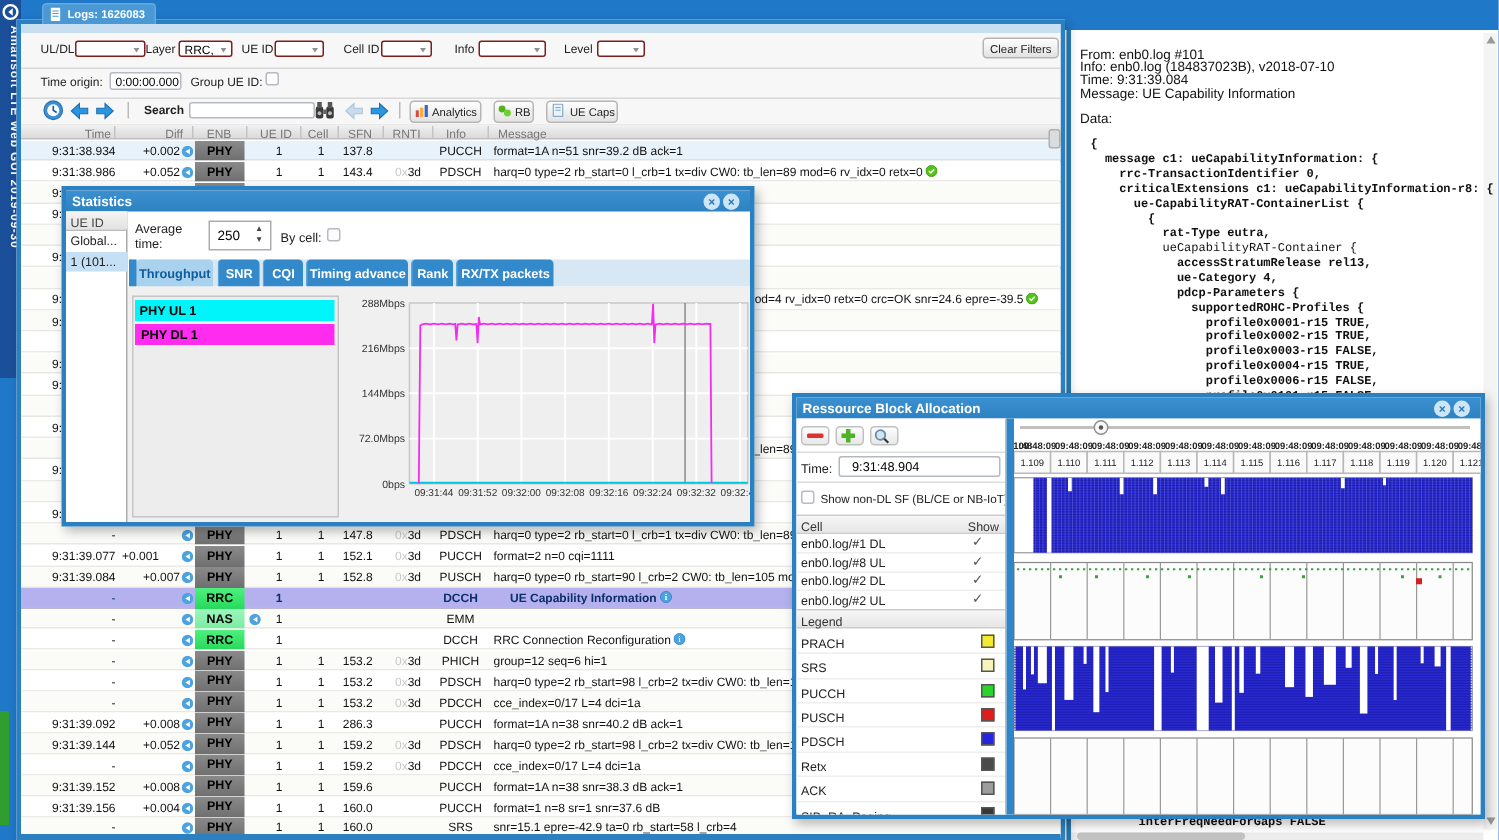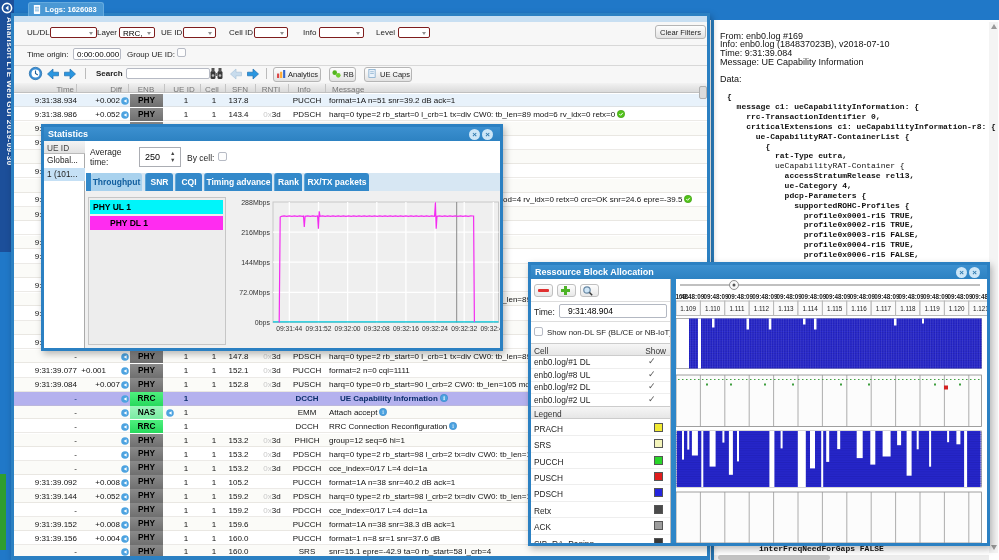--- a/index.html
+++ b/index.html
@@ -24,21 +24,21 @@
 <svg class="abs" style="left:1px;top:2px" width="12" height="12" viewBox="0 0 12 12">
     <circle cx="6" cy="6" r="4.6" fill="none" stroke="#fff" stroke-width="1.6"></circle>
     <path d="M7.5 3.5 L4.5 6 L7.5 8.5 Z" fill="#fff"></path>
   </svg>
 <div class="abs" style="left:1px;top:17px;width:13px;height:240px;color:#fff;font-size:8px;font-weight:bold;writing-mode:vertical-rl;letter-spacing:.5px;">Amarisoft LTE Web GUI 2019-09-30</div>
 <div class="abs" style="left:710px;top:20px;width:289px;height:540px;background:#fff;"></div>
 <div class="abs" style="left:711px;top:20px;width:3px;height:540px;background:#2b80c2;"></div>
 <div class="abs" style="left:989px;top:22px;width:9px;height:531px;background:#f4f4f4;"></div>
 <div class="abs" style="left:991px;top:24px;width:0;height:0;border-left:3px solid transparent;border-right:3px solid transparent;border-bottom:5px solid #999;"></div>
 <div class="abs" style="left:991px;top:545px;width:0;height:0;border-left:3px solid transparent;border-right:3px solid transparent;border-top:5px solid #999;"></div>
-<div class="abs" style="left:720px;top:30.5px;font-size:9px;color:#111;white-space:nowrap;">From: enb0.log #169</div>
+<div class="abs" style="left:720px;top:30.5px;font-size:9px;color:#111;white-space:nowrap;">From: enb0.log #101</div>
 <div class="abs" style="left:720px;top:39.2px;font-size:9px;color:#111;white-space:nowrap;">Info: enb0.log (184837023B), v2018-07-10</div>
 <div class="abs" style="left:720px;top:48.0px;font-size:9px;color:#111;white-space:nowrap;">Time: 9:31:39.084</div>
 <div class="abs" style="left:720px;top:56.7px;font-size:9px;color:#111;white-space:nowrap;">Message: UE Capability Information</div>
 <div class="abs" style="left:720px;top:74.0px;font-size:9px;color:#111;white-space:nowrap;">Data:</div>
 <div class="abs mono" style="left:727px;top:92.3px;font-size:8px;font-weight:bold;color:#111;white-space:nowrap;">{</div>
 <div class="abs mono" style="left:727px;top:102.1px;font-size:8px;font-weight:bold;color:#111;white-space:nowrap;">&nbsp;&nbsp;message&nbsp;c1:&nbsp;ueCapabilityInformation:&nbsp;{</div>
 <div class="abs mono" style="left:727px;top:112.0px;font-size:8px;font-weight:bold;color:#111;white-space:nowrap;">&nbsp;&nbsp;&nbsp;&nbsp;rrc-TransactionIdentifier&nbsp;0,</div>
 <div class="abs mono" style="left:727px;top:121.8px;font-size:8px;font-weight:bold;color:#111;white-space:nowrap;">&nbsp;&nbsp;&nbsp;&nbsp;criticalExtensions&nbsp;c1:&nbsp;ueCapabilityInformation-r8:&nbsp;{</div>
 <div class="abs mono" style="left:727px;top:131.7px;font-size:8px;font-weight:bold;color:#111;white-space:nowrap;">&nbsp;&nbsp;&nbsp;&nbsp;&nbsp;&nbsp;ue-CapabilityRAT-ContainerList&nbsp;{</div>
 <div class="abs mono" style="left:727px;top:141.5px;font-size:8px;font-weight:bold;color:#111;white-space:nowrap;">&nbsp;&nbsp;&nbsp;&nbsp;&nbsp;&nbsp;&nbsp;&nbsp;{</div>
@@ -485,24 +485,20 @@
       <circle cx="4" cy="4" r="3.8" fill="#4da3e0"></circle>
       <path d="M5.6 2.2 L2.6 4 L5.6 5.8 Z" fill="#fff"></path>
     </svg>
     <div class="abs" style="left:116px;top:0;width:33px;height:13.9px;background:linear-gradient(#9ef5bd,#7aeca2);font-size:8.3px;font-weight:bold;color:#000;text-align:center;line-height:13.9px;">NAS</div>
     <svg class="abs" style="left:152px;top:3.5px" width="8" height="8" viewBox="0 0 8 8">
       <circle cx="4" cy="4" r="3.8" fill="#4da3e0"></circle>
       <path d="M5.6 2.2 L2.6 4 L5.6 5.8 Z" fill="#fff"></path>
     </svg>
     <div class="cell" style="left:147px;top:2.5px;width:50px;text-align:center;color:#111;font-weight:normal;">1</div>
     <div class="cell" style="left:274px;top:2.5px;width:38px;text-align:center;color:#111;font-weight:normal;">EMM</div>
-    <div class="cell" style="left:315px;top:2.5px;width:378px;color:#111;font-weight:normal;">Attach accept<svg style="vertical-align:-1px;margin-left:2px" width="8" height="8" viewBox="0 0 8 8">
-        <circle cx="4" cy="4" r="3.7" fill="#4da3e0" stroke="#2a7ec0" stroke-width="0.5"></circle>
-        <text x="4" y="6.2" font-size="6" fill="#fff" text-anchor="middle" font-family="Liberation Serif">i</text>
-      </svg></div>
   </div>
 <div class="abs" style="left:14px;top:419.5px;width:693px;height:13.9px;background:#ffffff;overflow:hidden;box-shadow:inset 0 -1px 0 rgba(200,195,185,0.35);">
     <div class="cell" style="left:0px;top:2.5px;width:63px;text-align:right;color:#111;">-</div>
     <svg class="abs" style="left:107px;top:3.5px" width="8" height="8" viewBox="0 0 8 8">
       <circle cx="4" cy="4" r="3.8" fill="#4da3e0"></circle>
       <path d="M5.6 2.2 L2.6 4 L5.6 5.8 Z" fill="#fff"></path>
     </svg>
     <div class="abs" style="left:116px;top:0;width:33px;height:13.9px;background:linear-gradient(#4ef07e,#27d95c);font-size:8.3px;font-weight:bold;color:#000;text-align:center;line-height:13.9px;">RRC</div>
     <div class="cell" style="left:147px;top:2.5px;width:50px;text-align:center;color:#111;font-weight:normal;">1</div>
     <div class="cell" style="left:274px;top:2.5px;width:38px;text-align:center;color:#111;font-weight:normal;">DCCH</div>
@@ -556,21 +552,21 @@
 <div class="abs" style="left:14px;top:475.2px;width:693px;height:13.9px;background:#ffffff;overflow:hidden;box-shadow:inset 0 -1px 0 rgba(200,195,185,0.35);">
     <div class="cell" style="left:0px;top:2.5px;width:63px;text-align:right;color:#111;">9:31:39.092</div>
     <div class="cell" style="left:48px;top:2.5px;width:58px;text-align:right;">+0.008</div>
     <svg class="abs" style="left:107px;top:3.5px" width="8" height="8" viewBox="0 0 8 8">
       <circle cx="4" cy="4" r="3.8" fill="#4da3e0"></circle>
       <path d="M5.6 2.2 L2.6 4 L5.6 5.8 Z" fill="#fff"></path>
     </svg>
     <div class="abs" style="left:116px;top:0;width:33px;height:13.9px;background:linear-gradient(#8a8a8a,#6f6f6f);font-size:8.3px;font-weight:bold;color:#000;text-align:center;line-height:13.9px;">PHY</div>
     <div class="cell" style="left:147px;top:2.5px;width:50px;text-align:center;color:#111;font-weight:normal;">1</div>
     <div class="cell" style="left:190px;top:2.5px;width:20px;text-align:center;">1</div>
-    <div class="cell" style="left:208px;top:2.5px;width:33px;text-align:center;">105.2</div>
+    <div class="cell" style="left:208px;top:2.5px;width:33px;text-align:center;">286.3</div>
     <div class="cell" style="left:274px;top:2.5px;width:38px;text-align:center;color:#111;font-weight:normal;">PUCCH</div>
     <div class="cell" style="left:315px;top:2.5px;width:378px;color:#111;font-weight:normal;">format=1A n=38 snr=40.2 dB ack=1</div>
   </div>
 <div class="abs" style="left:14px;top:489.2px;width:693px;height:13.9px;background:#fbfbf8;overflow:hidden;box-shadow:inset 0 -1px 0 rgba(200,195,185,0.35);">
     <div class="cell" style="left:0px;top:2.5px;width:63px;text-align:right;color:#111;">9:31:39.144</div>
     <div class="cell" style="left:48px;top:2.5px;width:58px;text-align:right;">+0.052</div>
     <svg class="abs" style="left:107px;top:3.5px" width="8" height="8" viewBox="0 0 8 8">
       <circle cx="4" cy="4" r="3.8" fill="#4da3e0"></circle>
       <path d="M5.6 2.2 L2.6 4 L5.6 5.8 Z" fill="#fff"></path>
     </svg>
@@ -658,21 +654,21 @@
 <div style="position:absolute;left:59px;top:0;width:28px;height:18px;background:#3389ca;color:#fff;font-weight:bold;font-size:8.5px;text-align:center;line-height:18px;border-radius:3px 3px 0 0;border-left:1px solid #5ea6d8;">SNR</div>
 <div style="position:absolute;left:89px;top:0;width:27px;height:18px;background:#3389ca;color:#fff;font-weight:bold;font-size:8.5px;text-align:center;line-height:18px;border-radius:3px 3px 0 0;border-left:1px solid #5ea6d8;">CQI</div>
 <div style="position:absolute;left:118px;top:0;width:68px;height:18px;background:#3389ca;color:#fff;font-weight:bold;font-size:8.5px;text-align:center;line-height:18px;border-radius:3px 3px 0 0;border-left:1px solid #5ea6d8;">Timing advance</div>
 <div style="position:absolute;left:188px;top:0;width:28px;height:18px;background:#3389ca;color:#fff;font-weight:bold;font-size:8.5px;text-align:center;line-height:18px;border-radius:3px 3px 0 0;border-left:1px solid #5ea6d8;">Rank</div>
 <div style="position:absolute;left:218px;top:0;width:65px;height:18px;background:#3389ca;color:#fff;font-weight:bold;font-size:8.5px;text-align:center;line-height:18px;border-radius:3px 3px 0 0;border-left:1px solid #5ea6d8;">RX/TX packets</div>
 <div style="position:absolute;left:0;top:0;width:5px;height:18px;background:#3389ca;"></div>
 </div>
 <div style="position:absolute;left:0px;top:64px;width:456px;height:157px;background:#f0f0f0;">
 <div style="position:absolute;left:44px;top:6px;width:138px;height:148px;border:1px solid #c6c6c6;background:#ededed;">
 <div style="position:absolute;left:1px;top:2px;width:133px;height:14px;background:#00f5fa;font-size:8.5px;font-weight:bold;color:#000;line-height:14px;padding-left:3px;">PHY UL 1</div>
-<div style="position:absolute;left:1px;top:18px;width:133px;height:14px;background:#ff2cf0;font-size:8.5px;font-weight:bold;color:#000;line-height:14px;padding-left:20px;">PHY DL 1</div>
+<div style="position:absolute;left:1px;top:18px;width:133px;height:14px;background:#ff2cf0;font-size:8.5px;font-weight:bold;color:#000;line-height:14px;padding-left:4px;">PHY DL 1</div>
 </div>
 <svg style="position:absolute;left:185px;top:0;" width="271" height="146" viewBox="0 0 271 146">
         <rect x="44.0" y="11.0" width="225.5" height="120.5" fill="#efefef" stroke="#c8c8c8" stroke-width="1"></rect>
         <text x="41.0" y="13.5" font-size="7" fill="#333" text-anchor="end" font-family="Liberation Sans">288Mbps</text>
         <line x1="44.0" y1="41.1" x2="269.5" y2="41.1" stroke="#ffffff" stroke-width="1.3"></line>
         <text x="41.0" y="43.6" font-size="7" fill="#333" text-anchor="end" font-family="Liberation Sans">216Mbps</text>
         <line x1="44.0" y1="71.2" x2="269.5" y2="71.2" stroke="#ffffff" stroke-width="1.3"></line>
         <text x="41.0" y="73.8" font-size="7" fill="#333" text-anchor="end" font-family="Liberation Sans">144Mbps</text>
         <line x1="44.0" y1="101.4" x2="269.5" y2="101.4" stroke="#ffffff" stroke-width="1.3"></line>
         <text x="41.0" y="103.9" font-size="7" fill="#333" text-anchor="end" font-family="Liberation Sans">72.0Mbps</text>

